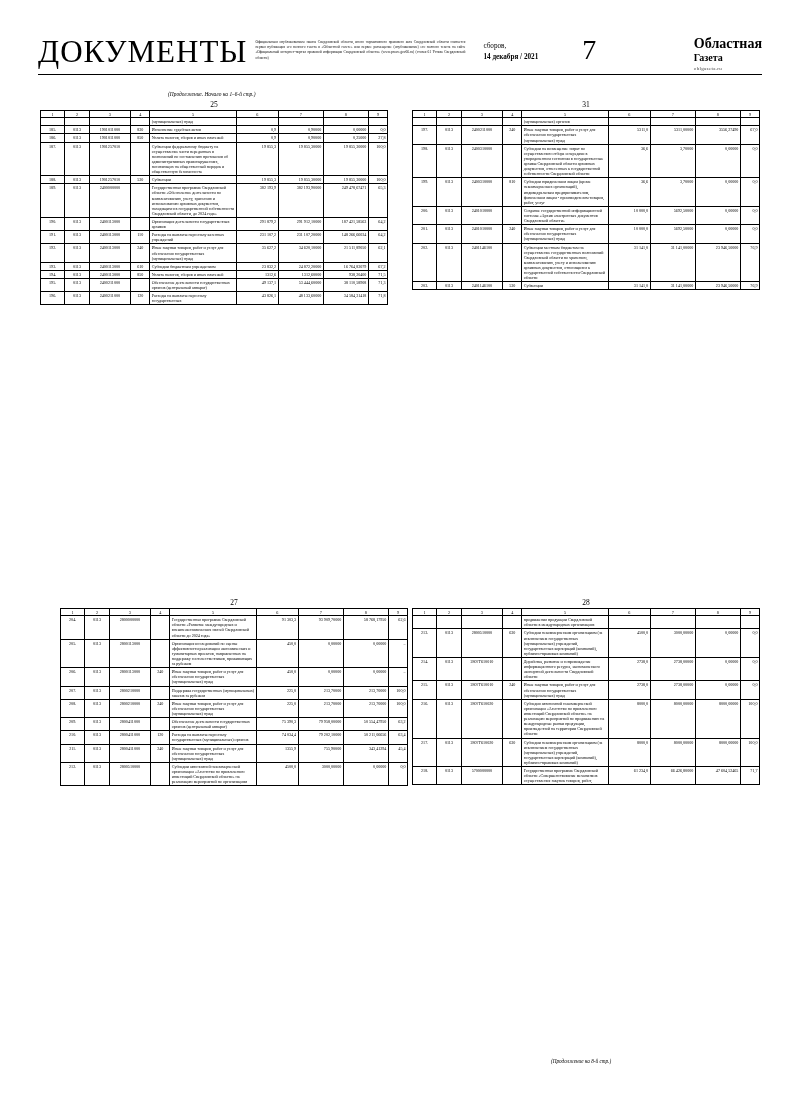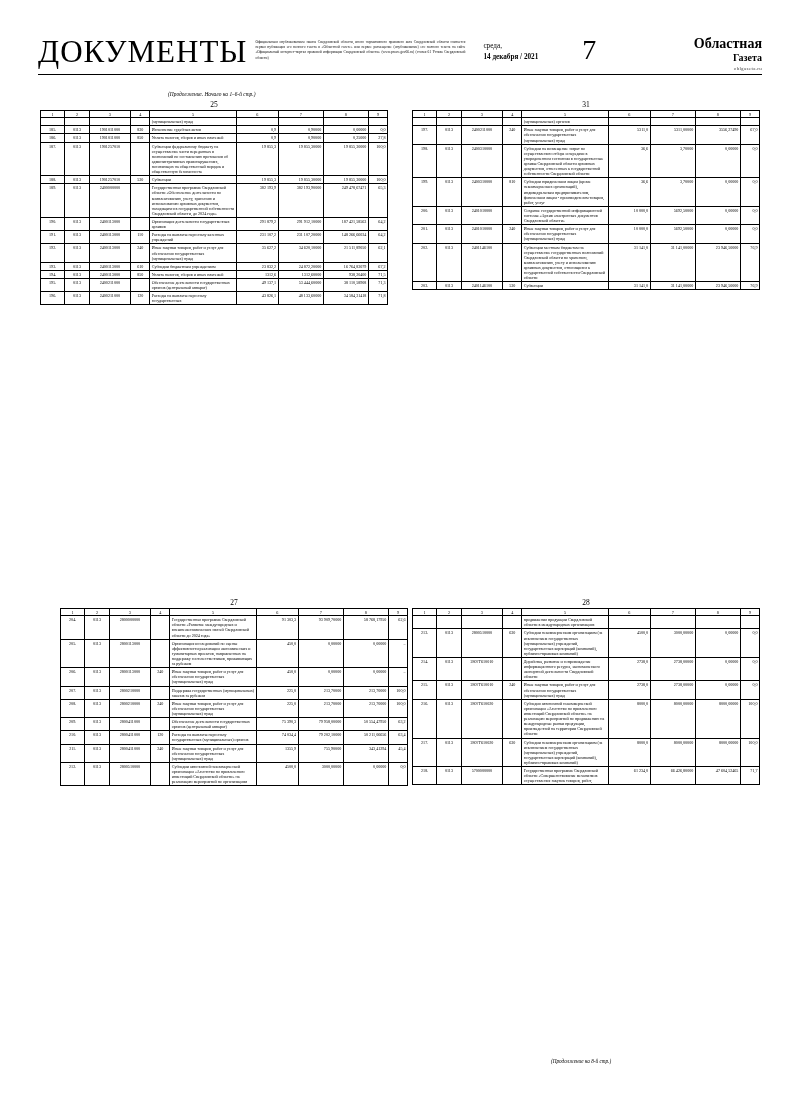--- a/index.html
+++ b/index.html
@@ -26,21 +26,21 @@
   }
   .mast-date{
     margin-left:18px;font-size:7.2px;line-height:1.5;padding-top:5px;white-space:nowrap;
   }
   .mast-date .d1{font-weight:normal;}
   .mast-date .d2{font-weight:bold;}
   .mast-pagenum{
     margin-left:44px;font-size:28px;line-height:1;padding-top:0px;
   }
   .mast-brand{
-    margin-left:auto;text-align:right;
+    margin-left:auto;text-align:left;
   }
   .mast-brand .b1{font-size:14px;font-weight:bold;line-height:1.15;}
   .mast-brand .b2{font-size:10px;font-weight:bold;line-height:1.15;}
   .mast-brand .b3{font-size:5px;color:#444;margin-top:2px;letter-spacing:.3px;}
   .mast-rule{border-top:1px solid #000;margin-top:3px;}
 
   
   .cont-note{
     position:absolute;font-size:5.4px;font-style:italic;
   }
@@ -78,21 +78,21 @@
 
 <div class="page">
 
   <div class="masthead">
     <div class="mast-row">
       <div class="mast-title">ДОКУМЕНТЫ</div>
       <div class="mast-legal">
         <span>Официальным опубликованием закона Свердловской области, иного нормативного правового акта Свердловской области считается первая публикация его полного текста в «Областной газете» или первое размещение (опубликование) его полного текста на сайте «Официальный интернет-портал правовой информации Свердловской области» (www.pravo.gov66.ru) (статья 61 Устава Свердловской области)</span>
       </div>
       <div class="mast-date">
-        <div class="d1">среда,</div>
+        <div class="d1">сборов,</div>
         <div class="d2">14 декабря / 2021</div>
       </div>
       <div class="mast-pagenum">7</div>
       <div class="mast-brand">
         <div class="b1">Областная</div>
         <div class="b2">Газета</div>
         <div class="b3">oblgazeta.ru</div>
       </div>
     </div>
     <div class="mast-rule"></div>

